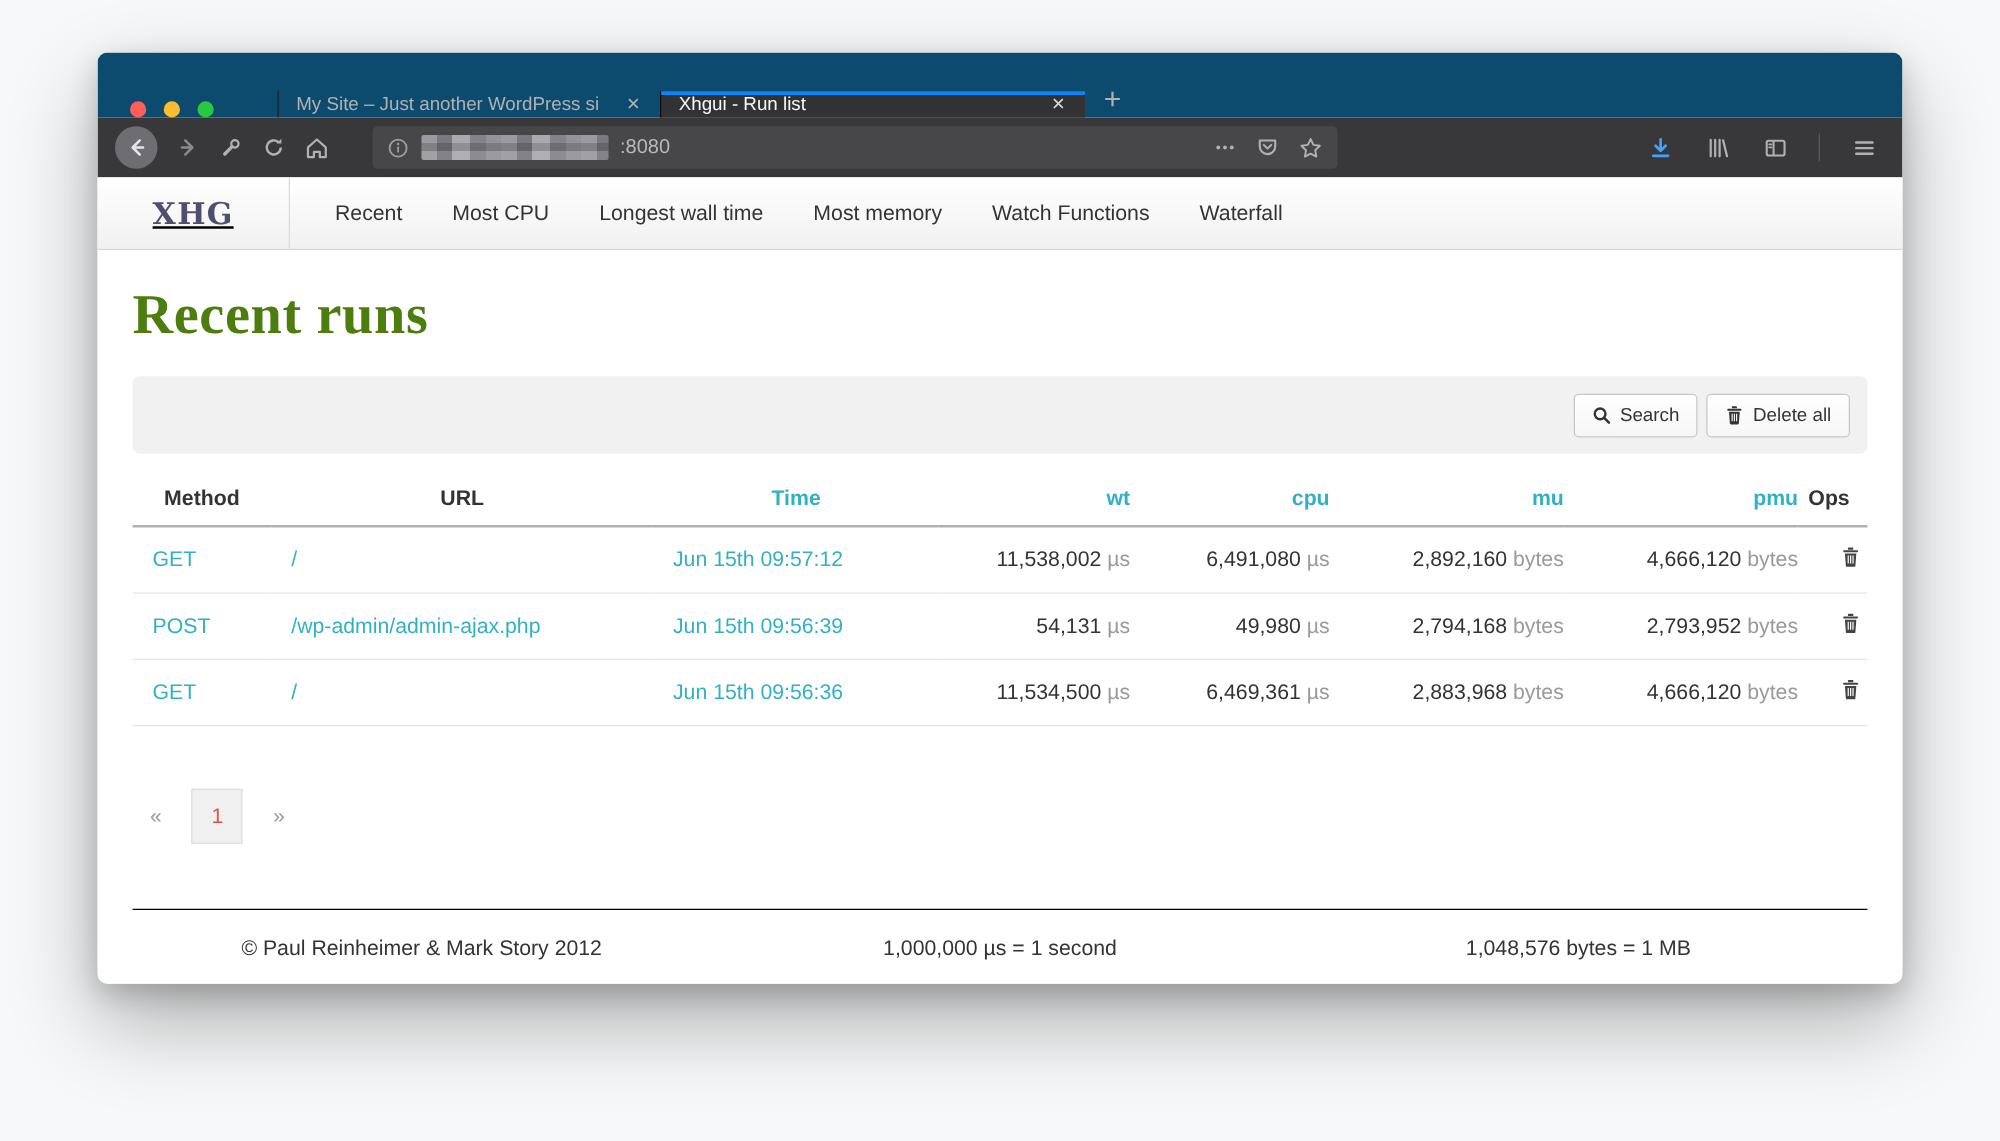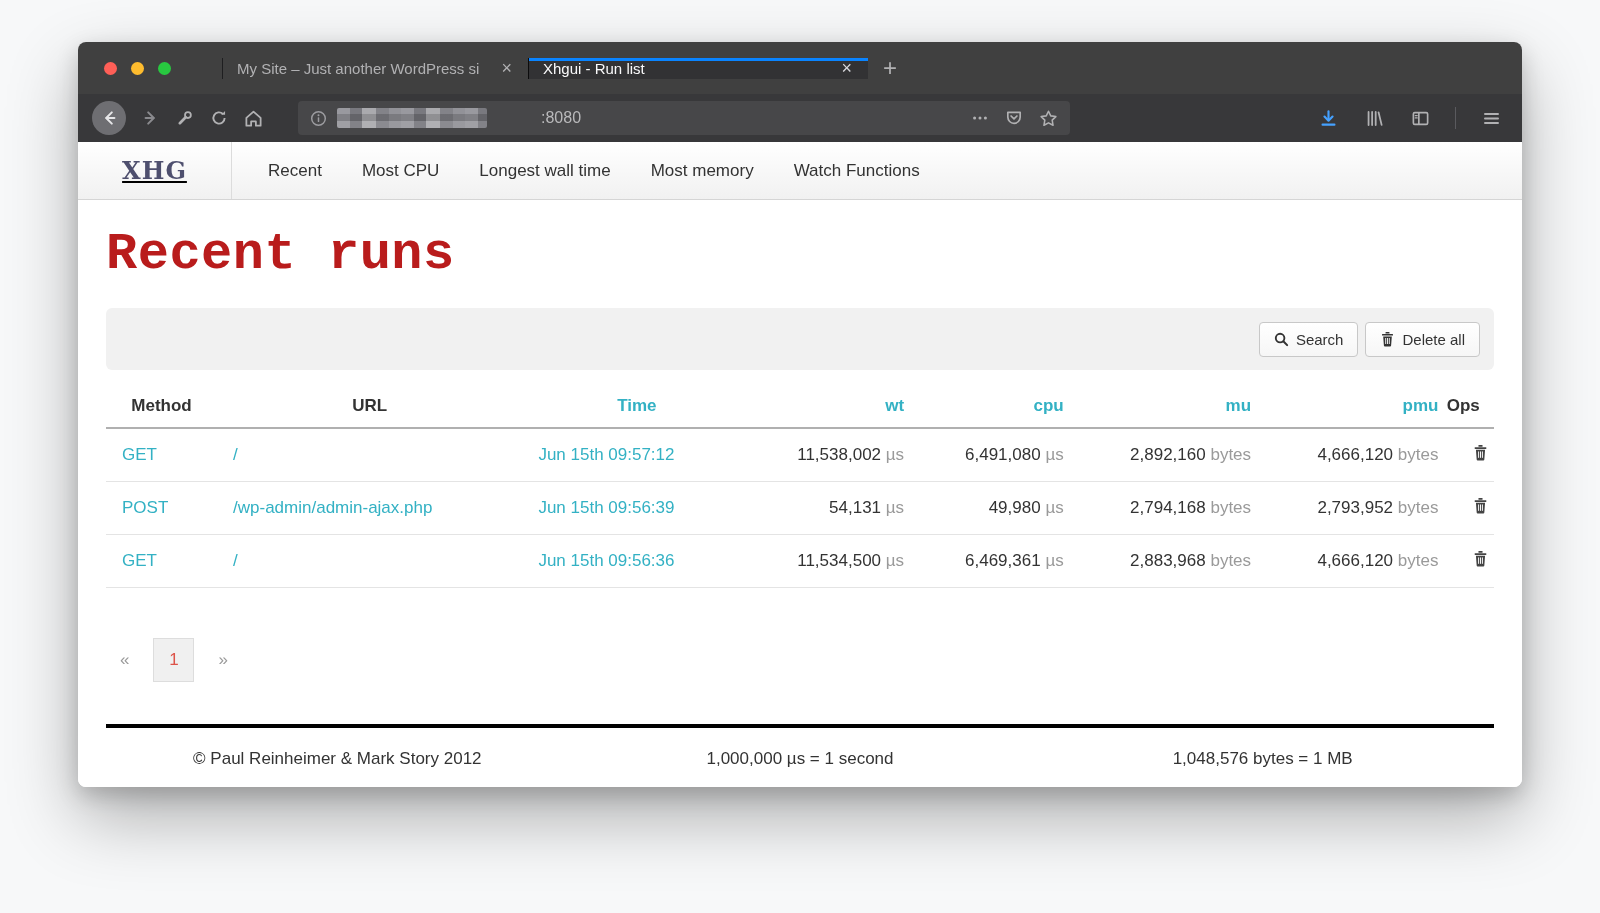--- a/index.html
+++ b/index.html
@@ -8,21 +8,21 @@
 
   
   .window {
     position:absolute; left:78px; top:42px; width:1444px; height:745px;
     border-radius:8px; overflow:hidden;
     box-shadow:0 30px 70px rgba(0,0,0,.30), 0 8px 22px rgba(0,0,0,.18);
     background:#fff;
   }
 
   
-  .tabbar { height:52px; background:#404040; display:flex; align-items:center; }
+  .tabbar { height:52px; background:#0c4a6e; display:flex; align-items:flex-end; }
   .traffic { width:144px; display:flex; align-items:center; padding-left:26px; gap:14px; }
   .light { width:13px; height:13px; border-radius:50%; }
   .light.red { background:#ff5f57; } .light.yellow { background:#febc2e; } .light.green { background:#28c840; }
   .tab { display:flex; align-items:center; padding:0 14px; font-size:15px; color:#b1b1b3;
          border-left:1px solid #1e1e20; position:relative; }
   .tab.inactive { width:306px; }
   .tab.active { width:340px; background:#323234; color:#f9f9fa; border-left:1px solid #0c0c0d; }
   .tab.active::before { content:""; position:absolute; top:0; left:0; right:0; height:3px; background:#0a84ff; }
   .tab-title { flex:1; white-space:nowrap; overflow:hidden; }
   .tab-close { font-size:18px; color:#b1b1b3; padding:0 2px; margin-left:8px; cursor:default; }
@@ -35,40 +35,40 @@
   .back-circle { width:34px; height:34px; border-radius:50%; background:#6e6e72;
                  display:flex; align-items:center; justify-content:center; margin-right:8px; }
   .icon-svg { display:block; }
   .urlbar { width:772px; height:34px; background:#474749; border-radius:4px; margin-left:28px;
             display:flex; align-items:center; padding:0 12px; }
   .url-blur { width:150px; height:20px; margin:0 9px 0 10px; border-radius:2px;
     background-image:
       repeating-linear-gradient(0deg, rgba(255,255,255,.10) 0 7px, rgba(0,0,0,.14) 7px 14px, rgba(255,255,255,.04) 14px 20px),
       repeating-linear-gradient(90deg, #95959b 0 13px, #74747a 13px 25px, #a7a7ab 25px 39px, #7e7e84 39px 52px, #8e8e94 52px 64px);
   }
-  .url-port { color:#b9b9bb; font-size:16px; flex:1;margin-left:45px; }
+  .url-port { color:#b9b9bb; font-size:16px; flex:1; }
   .pageactions { display:flex; align-items:center; gap:16px; }
   .tb-spacer { flex:1; }
   .right-icons { display:flex; align-items:center; gap:12px; }
   .tb-divider { width:1px; height:22px; background:#5a5a5e; margin:0 6px; }
 
   
   .page { height:645px; background:#ffffff; display:flex; flex-direction:column; }
 
   .site-nav { height:58px; flex:none; background:linear-gradient(#ffffff,#f1f1f1);
               border-bottom:1px solid #d5d5d5; display:flex; align-items:stretch; }
   .brand-box { width:154px; flex:none; display:flex; align-items:center; justify-content:center;
                border-right:1px solid #dcdcdc;text-decoration:underline; }
   .brand { font-family:"DejaVu Serif", serif; font-weight:bold; font-size:24px; color:#4e4f6e; letter-spacing:1px; }
   .nav-items { display:flex; align-items:center; padding-left:16px; }
   .nav-item { padding:0 20px; font-size:17px; color:#333; text-decoration:none; display:flex; align-items:center; height:100%; }
 
   .container { padding:0 28px; display:flex; flex-direction:column; flex:1; }
 
-  h1.page-title { font-family:Liberation Mono, monospace; font-weight:bold; font-size:52px; color:#b91c1c;
+  h1.page-title { font-family:Liberation Serif, serif; font-weight:bold; font-size:45px; color:#4d7c0f;
                   margin:25px 0 24px 0; letter-spacing:0.5px; }
 
   .well { height:62px; background:#f1f1f1; border-radius:6px; display:flex; align-items:center;
           justify-content:flex-end; padding-right:14px; gap:7px; }
   .btn { display:inline-flex; align-items:center; gap:7px; height:35px; padding:0 14px;
          background:linear-gradient(#ffffff,#f6f6f6); border:1px solid #c8c8c8; border-radius:4px;
          font-size:15px; color:#333; cursor:pointer; font-family:"Liberation Sans", sans-serif; }
 
   table.runs { width:100%; border-collapse:collapse; margin-top:16px; }
   .runs th { font-size:17px; font-weight:bold; color:#333; text-align:center; padding:10px 0 11px 0;
@@ -83,21 +83,21 @@
   .col-ops { width:4%; }
   .ops-cell { text-align:right; padding-right:6px !important; }
   .trash-link { display:inline-block; }
 
   .pagination { margin-top:50px; display:flex; align-items:center; }
   .page-arrow { color:#9a9a9a; font-size:17px; padding:10px 14px; text-decoration:none; }
   .page-num { display:inline-block; min-width:41px; text-align:center; padding:11px 0;
               background:#f0f0f0; border:1px solid #ddd; color:#dd5349; font-size:17px;
               margin:0 10px; text-decoration:none; }
 
-  .site-footer { margin-top:auto; border-top:4px solid #000000; padding:21px 0 18px 0;
+  .site-footer { margin-top:auto; border-top:1px solid #000000; padding:21px 0 18px 0;
                  display:flex; }
   .foot-col { flex:1; text-align:center; font-size:17px; color:#333; }
 </style>
 </head>
 <body>
 
 <div class="window">
 
   <div class="tabbar">
     <div class="traffic">
@@ -208,20 +208,21 @@
     <div class="site-nav">
       <div class="brand-box">
         <span class="brand">XHG</span>
       </div>
       <div class="nav-items">
         <a class="nav-item">Recent</a>
         <a class="nav-item">Most CPU</a>
         <a class="nav-item">Longest wall time</a>
         <a class="nav-item">Most memory</a>
         <a class="nav-item">Watch Functions</a>
+        <a class="nav-item">Waterfall</a>
       </div>
     </div>
 
     <div class="container">
       <h1 class="page-title">Recent runs</h1>
 
       <div class="well">
         <button class="btn">
           <svg class="icon-svg" width="15" height="15" viewBox="0 0 16 16">
             <circle cx="6.5" cy="6.5" r="4.6" fill="none" stroke="#333" stroke-width="2"></circle>

